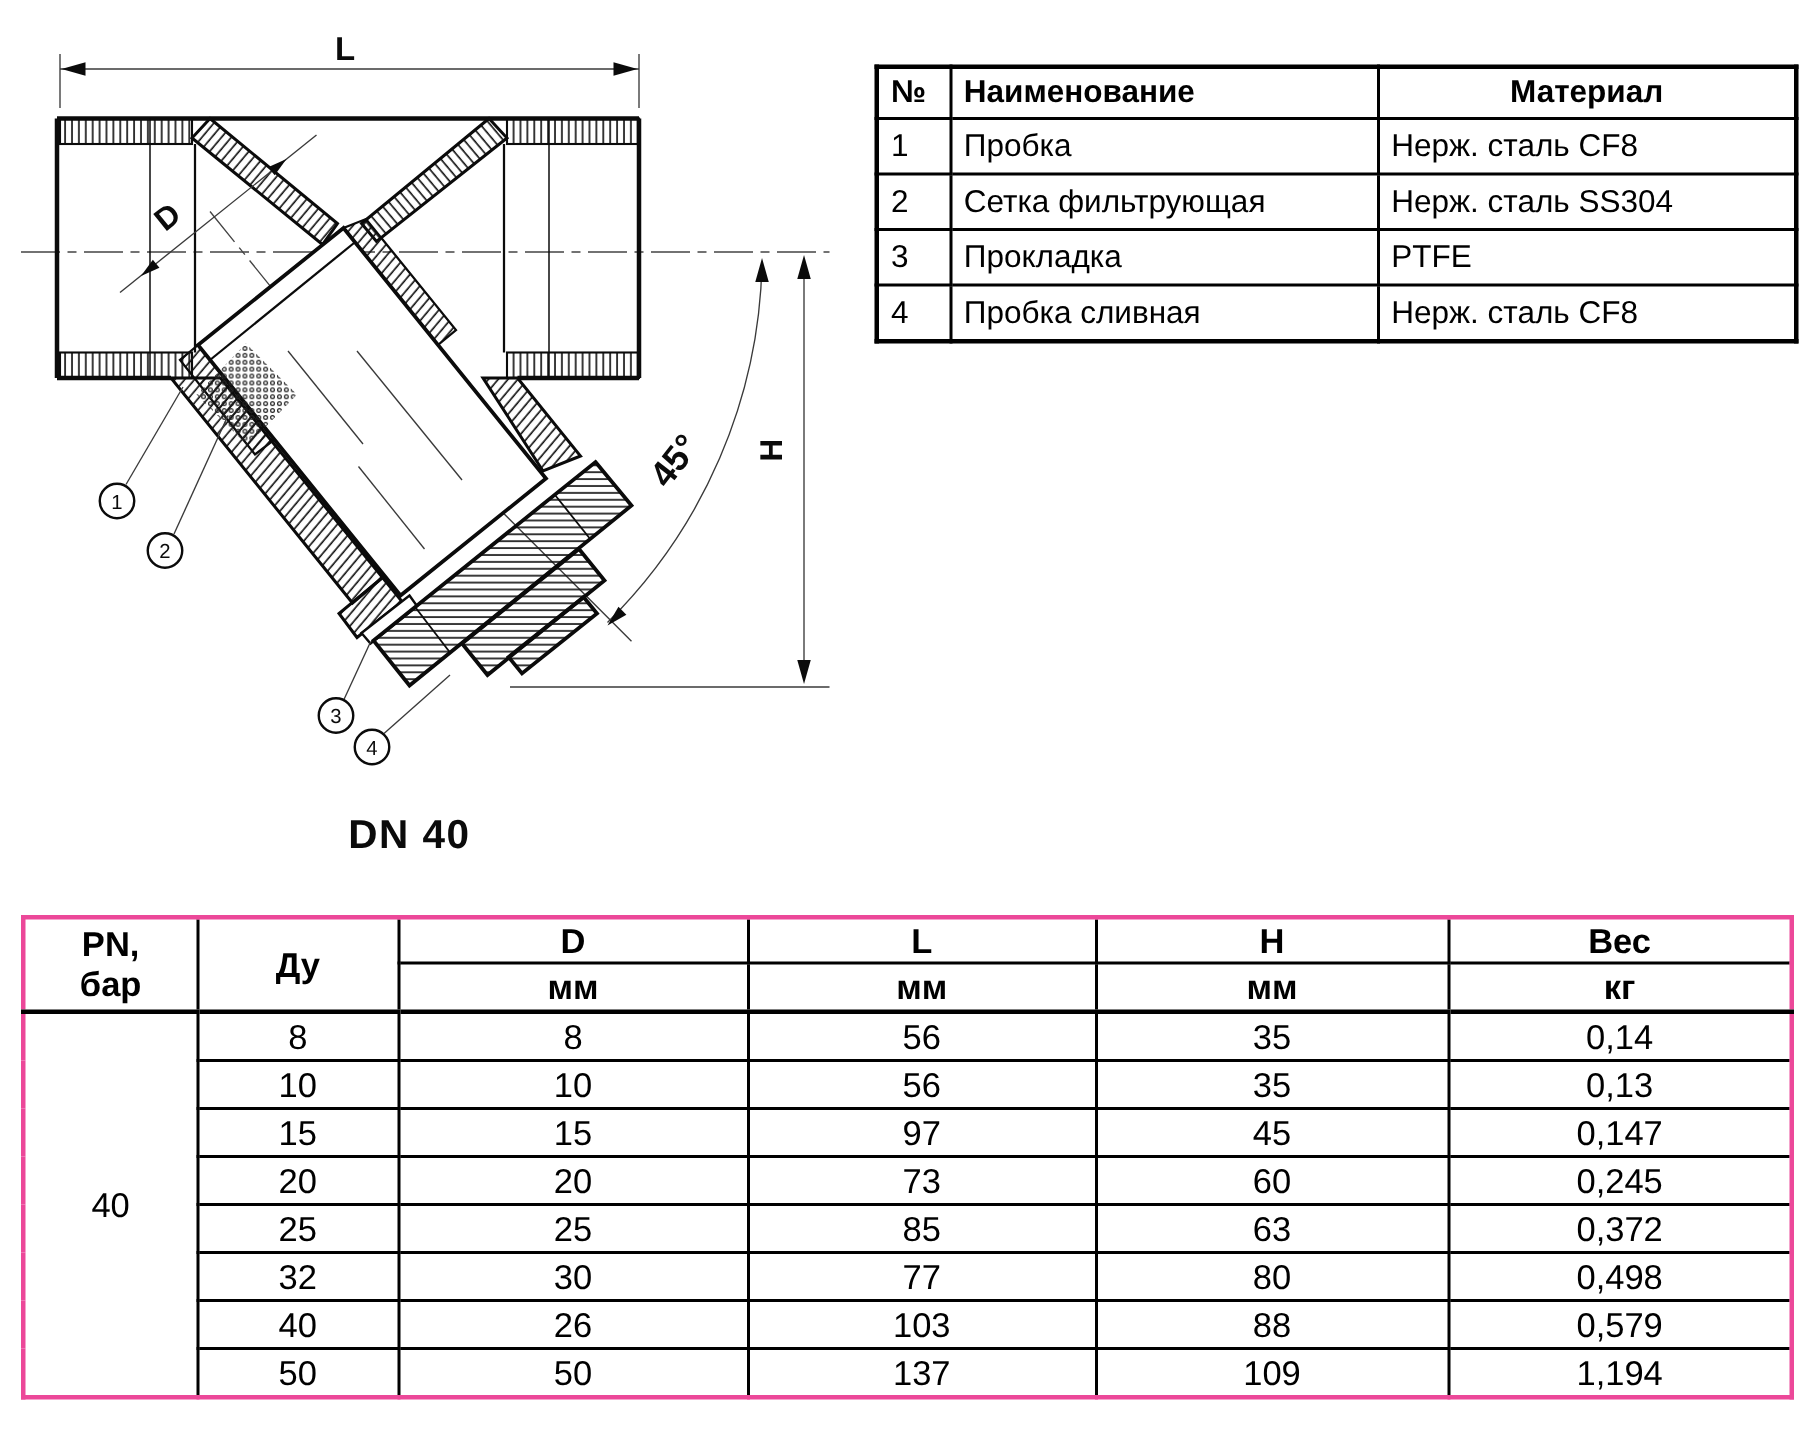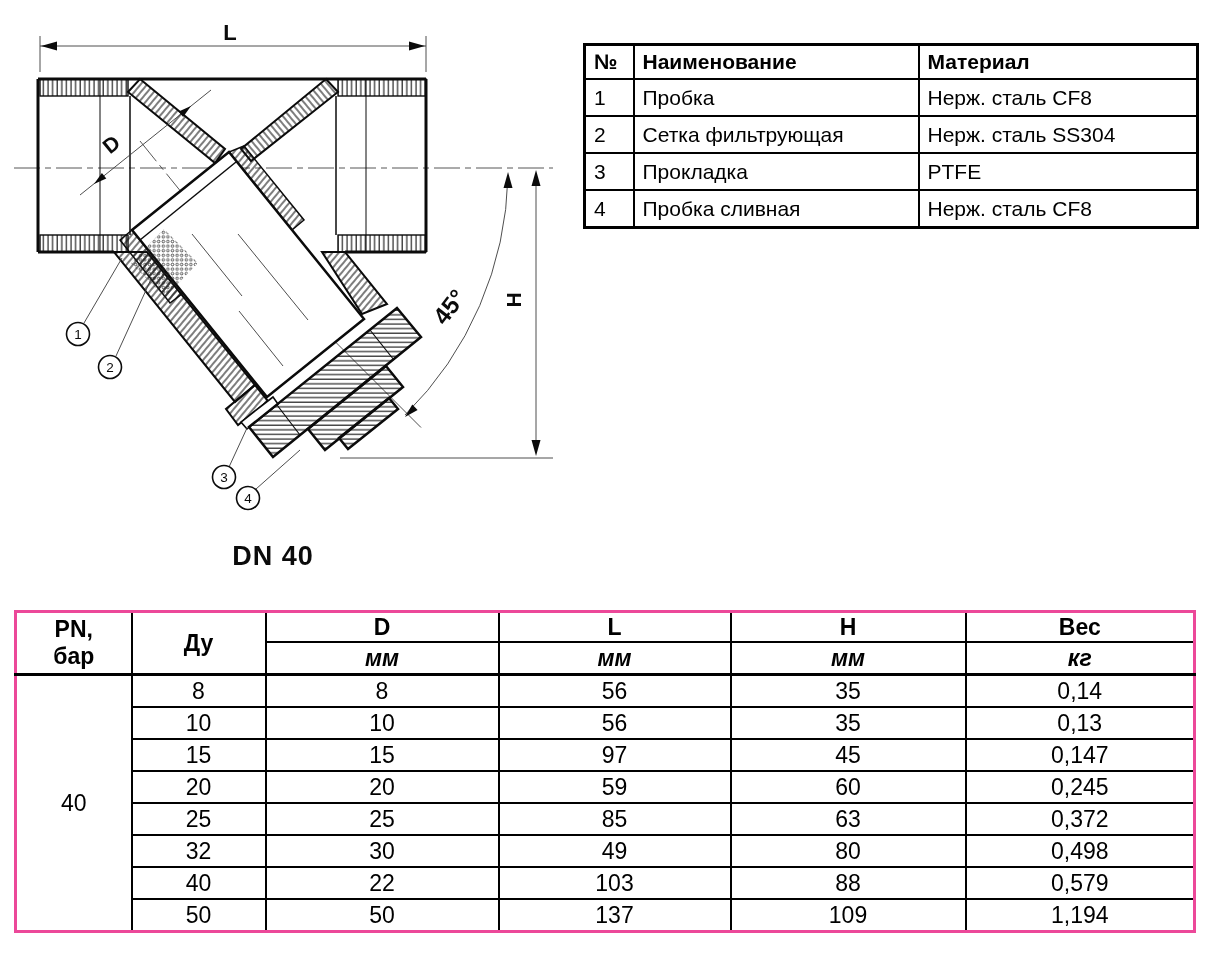--- a/index.html
+++ b/index.html
@@ -17,29 +17,29 @@
   .callout-circle{fill:#fff;stroke:#0b0b0b;stroke-width:1.6;}
   .callout-num{font-size:13.5px;font-weight:400;fill:#0b0b0b;text-anchor:middle;}
 
   
   table{border-collapse:collapse;table-layout:fixed;background:#fff;}
   td,th{border:2px solid #000;overflow:hidden;white-space:nowrap;}
 
   
   #parts-table{position:absolute;left:583px;top:43px;width:613px;border:3px solid #000;}
   #parts-table th{height:32px;font-size:21px;font-weight:700;text-align:left;padding:0 8px;}
-  #parts-table th.c{text-align:left;}
+  #parts-table th.c{text-align:center;}
   #parts-table td{height:35px;font-size:21px;font-weight:400;text-align:left;padding:0 8px;}
 
   
   #dims-table{position:absolute;left:14px;top:610px;width:1179px;border:3px solid #ec4899;}
   #dims-table th{font-size:23px;font-weight:700;text-align:center;padding:0;}
   #dims-table td{height:30px;font-size:23px;font-weight:400;text-align:center;padding:0;}
   #dims-table .hr1{height:28px;}
-  #dims-table .hr2{height:29px;border-bottom-width:3px;font-style:italic;}
+  #dims-table .hr2{height:29px;border-bottom-width:3px;}
   #dims-table .span2{height:60px;border-bottom-width:3px;}
   #dims-table td.pn{font-size:23px;}
 </style>
 </head>
 <body>
 
 <svg id="drawing" width="570" height="585" viewBox="0 0 570 585" xmlns="http://www.w3.org/2000/svg">
   <defs>
     <pattern id="thr" width="4.6" height="18" patternUnits="userSpaceOnUse">
       <path d="M2,0 V18" stroke="#111" stroke-width="1.1"></path>
@@ -242,41 +242,41 @@
   <tr>
     <td>15</td>
     <td>15</td>
     <td>97</td>
     <td>45</td>
     <td>0,147</td>
   </tr>
   <tr>
     <td>20</td>
     <td>20</td>
-    <td>59</td>
+    <td>73</td>
     <td>60</td>
     <td>0,245</td>
   </tr>
   <tr>
     <td>25</td>
     <td>25</td>
     <td>85</td>
     <td>63</td>
     <td>0,372</td>
   </tr>
   <tr>
     <td>32</td>
     <td>30</td>
-    <td>49</td>
+    <td>77</td>
     <td>80</td>
     <td>0,498</td>
   </tr>
   <tr>
     <td>40</td>
-    <td>22</td>
+    <td>26</td>
     <td>103</td>
     <td>88</td>
     <td>0,579</td>
   </tr>
   <tr>
     <td>50</td>
     <td>50</td>
     <td>137</td>
     <td>109</td>
     <td>1,194</td>

